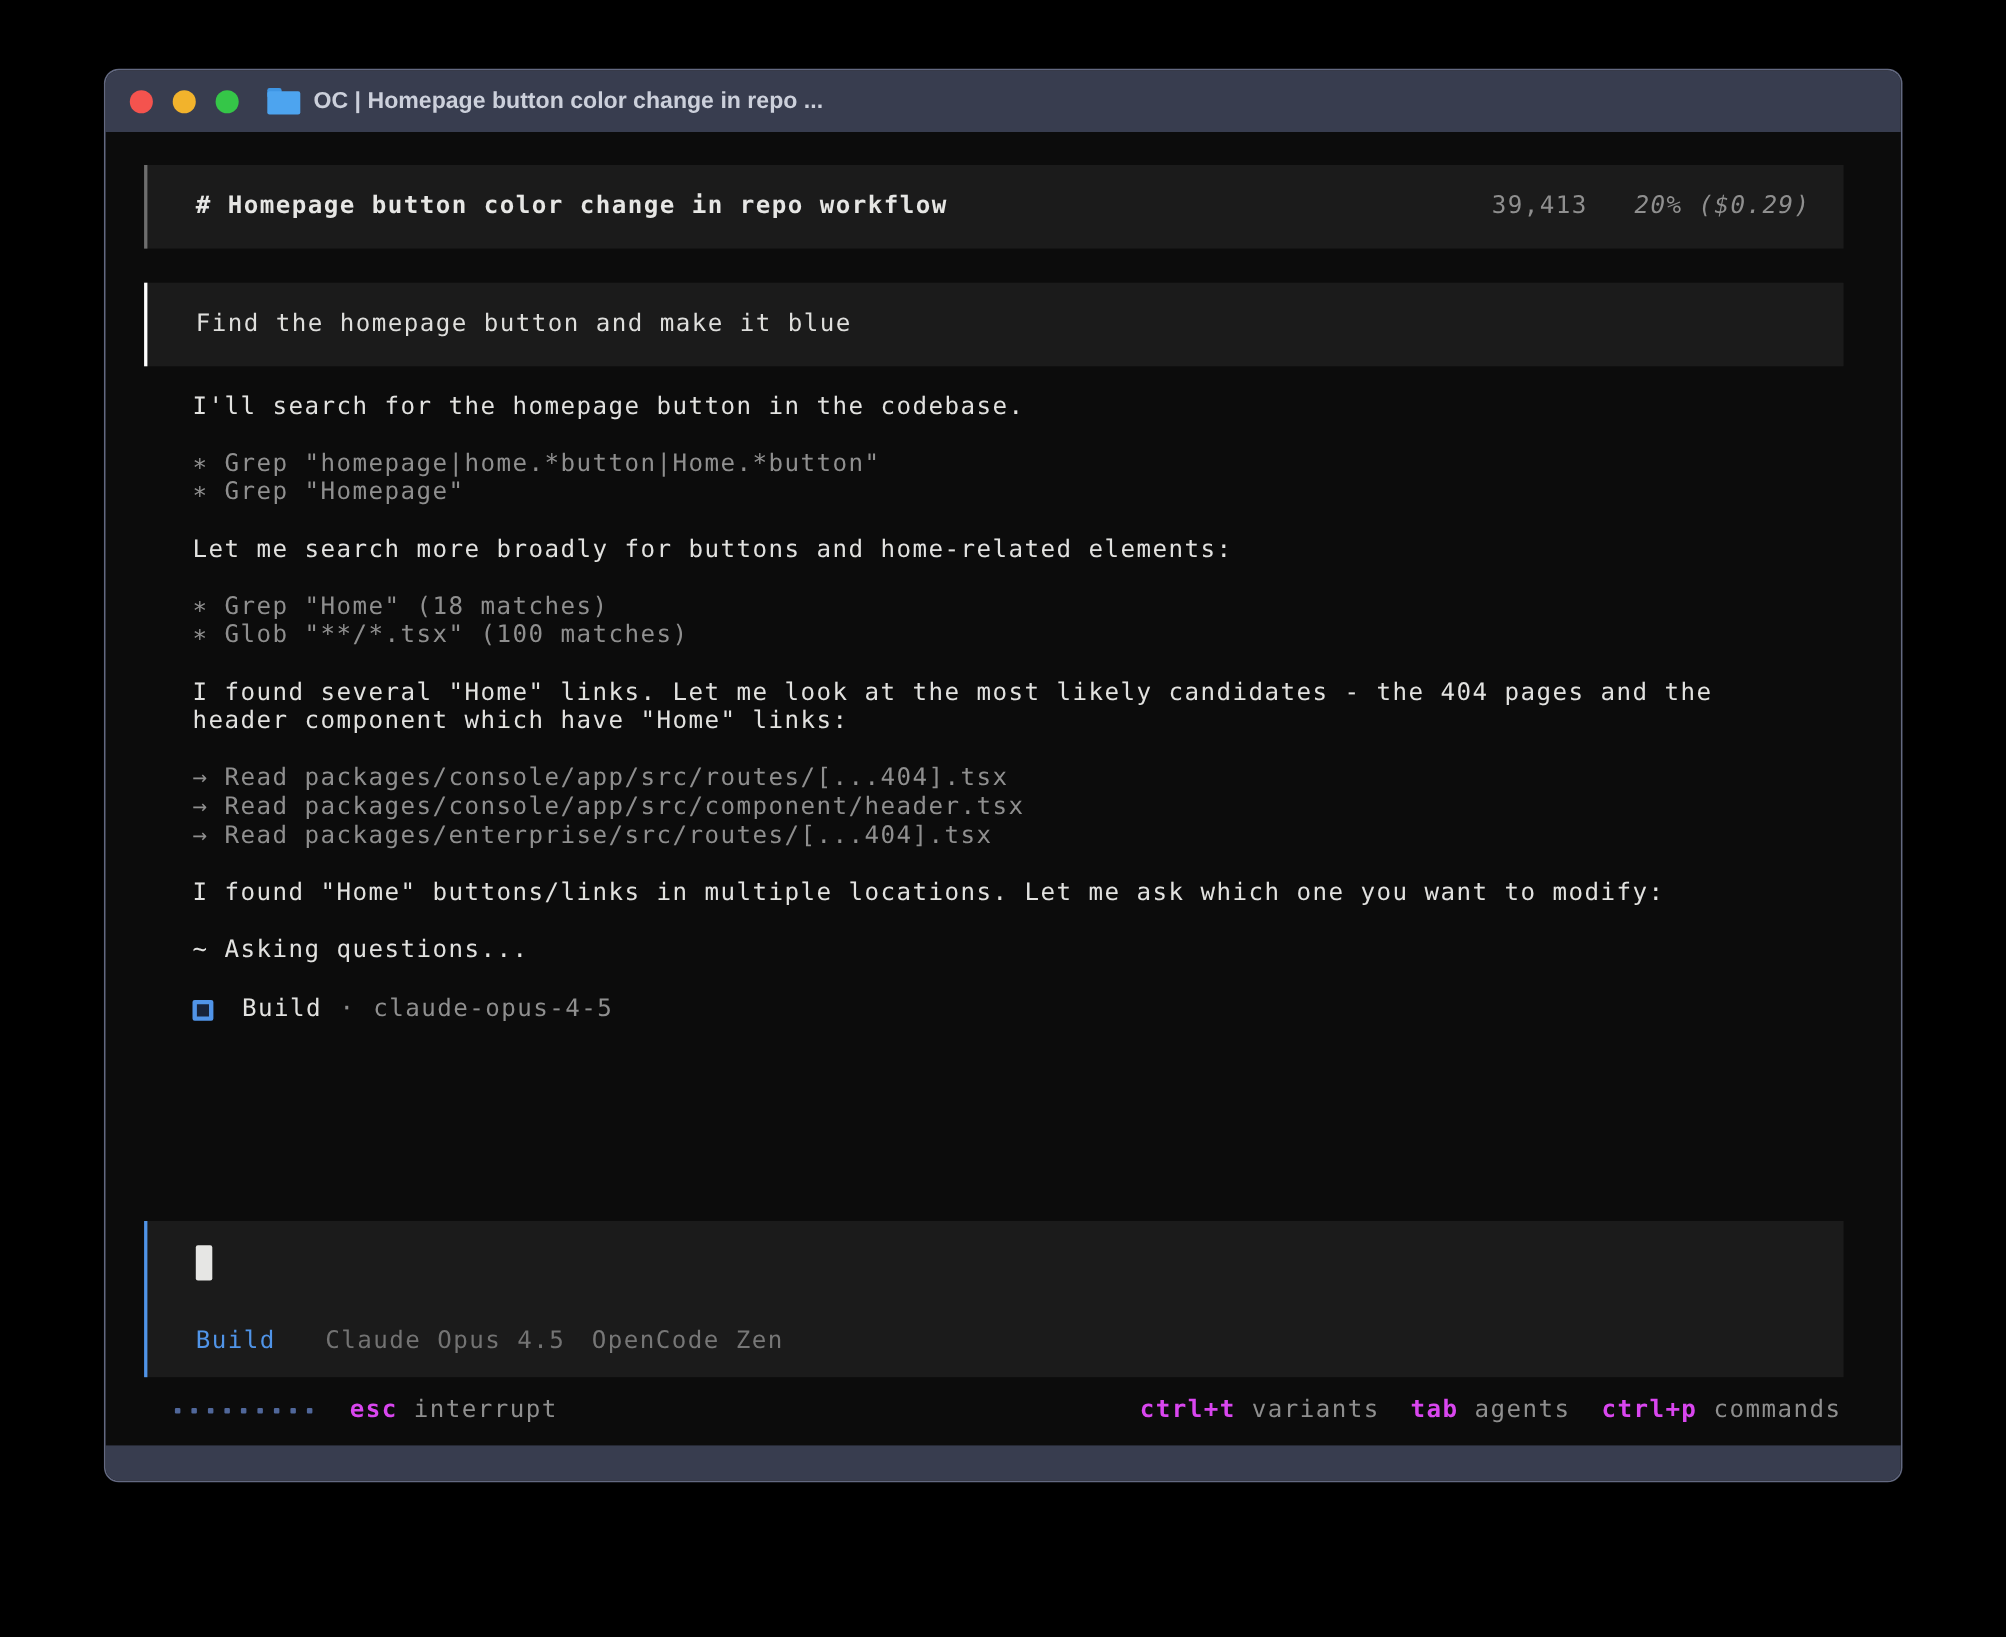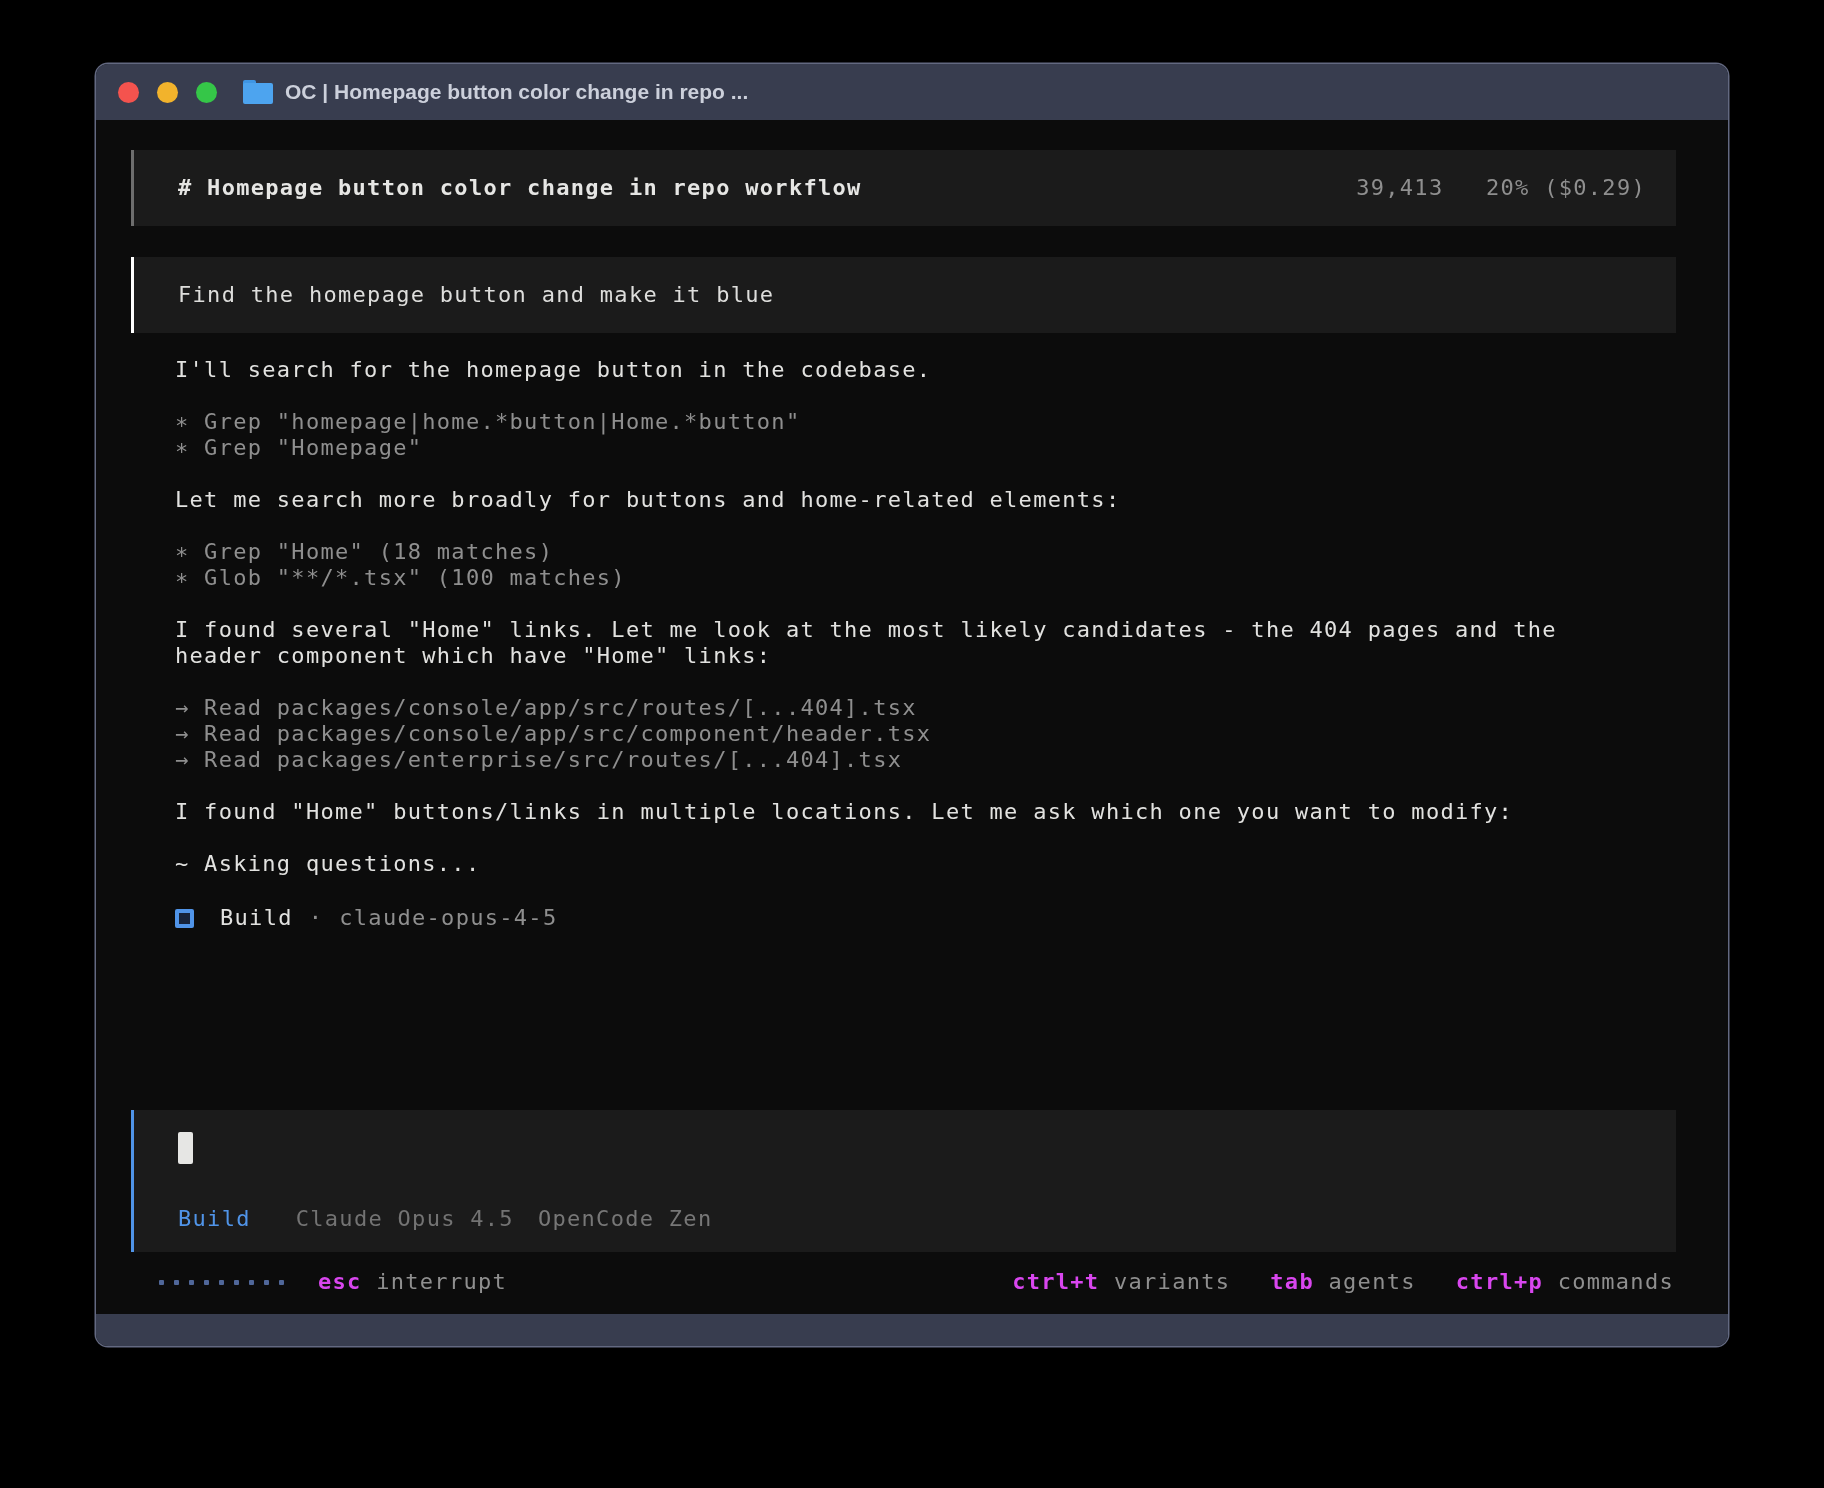--- a/index.html
+++ b/index.html
@@ -58,21 +58,21 @@
   .block {
     background: #1b1b1b;
     padding: 25px 30px 25px 44px;
   }
   .header-block {
     border-left: 3px solid #6e6e6e;
     display: flex; justify-content: space-between; align-items: center;
   }
   .header-title { font-weight: 700; color: #e6e6e4; white-space: nowrap; }
   .header-meta { color: #8f8f8f; white-space: nowrap; }
-  .header-meta .ctx { margin-left: 28px; }
+  .header-meta .ctx { margin-left: 28px; font-style: italic; }
 
   .user-block {
     border-left: 3px solid #ffffff;
     margin-top: 31px;
     color: #dededc;
   }
 
   .transcript { margin-top: 24px; padding-left: 44px; padding-right: 62px; }
   .t-group { margin-bottom: 26px; }
   .t-line { white-space: pre-wrap; word-break: break-word; }
@@ -113,21 +113,21 @@
     height: 40px; flex: 0 0 40px;
     display: flex; align-items: center;
     padding: 0 2px 0 28px;
     margin-top: 10px;
   }
   .spinner { display: flex; align-items: center; gap: 10px; margin-right: 34px; }
   .dot { width: 5px; height: 5px; border-radius: 1px; background: #50679a; }
   .hint { white-space: nowrap; }
   .hint .key   { color: #d946ef; font-weight: 700; }
   .hint .label { color: #8f8f8f; }
-  .statusbar .right { margin-left: auto; display: flex; gap: 40px; }
+  .statusbar .right { margin-left: auto; display: flex; gap: 28px; }
 
   
   .windowfooter {
     height: 32px; flex: 0 0 32px;
     background: #383d4f;
   }
 </style>
 </head>
 <body>
 

